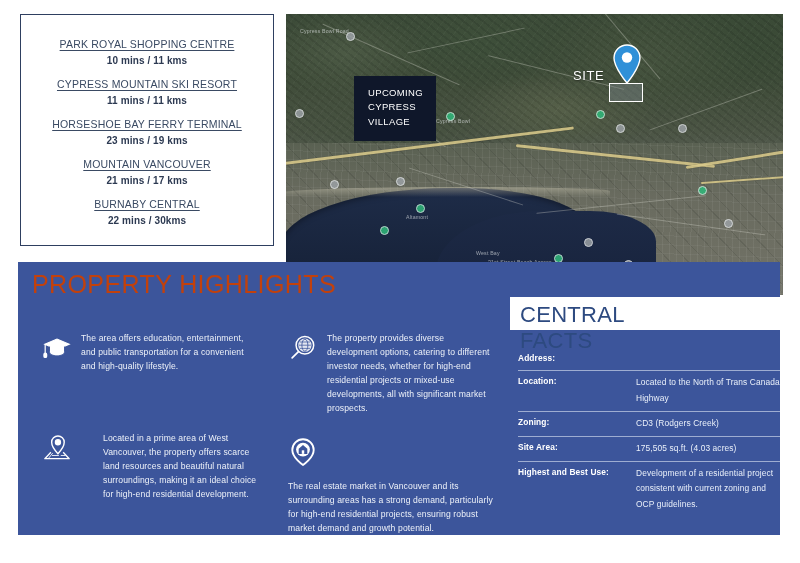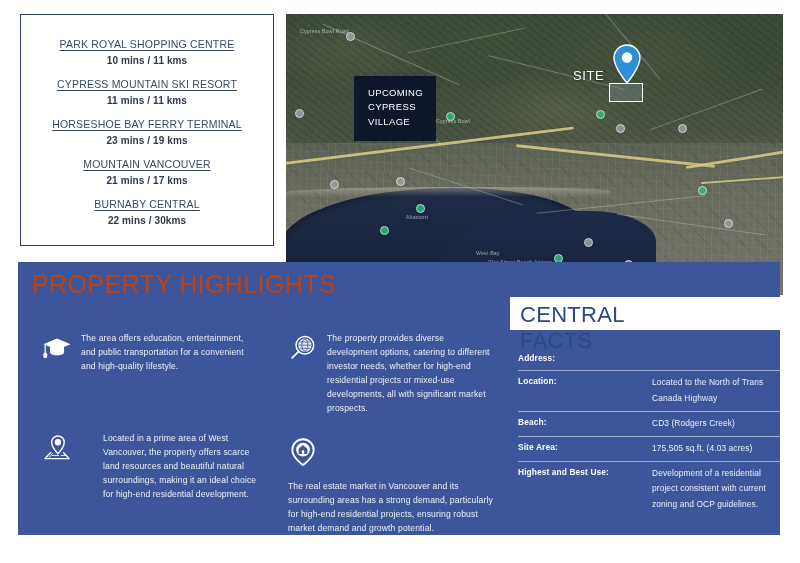--- a/index.html
+++ b/index.html
@@ -178,21 +178,21 @@
   .hl-a { left: 42px; top: 332px; }
   .hl-b { left: 288px; top: 332px; width: 205px; }
   .hl-c { left: 42px; top: 432px; gap: 31px; }
   .hl-d { left: 288px; top: 436px; width: 205px; flex-direction: column; }
 
   
   .sf-table {
     position: absolute; left: 518px; top: 348px; width: 262px;
   }
   .sf-row { display: flex; padding: 4px 0 5px 0; }
-  .sf-row + .sf-row { border-top: 1px solid rgba(220,228,242,.62); gap: 16px; }
+  .sf-row + .sf-row { border-top: 1px solid rgba(220,228,242,.62); }
   .sf-k {
     flex: 0 0 118px; color: #ffffff; font-size: 8.4px; font-weight: bold;
     letter-spacing: .1px; line-height: 1.55;
   }
   .sf-v {
     flex: 1; color: #eaf0fa; font-size: 8.4px; line-height: 1.75; letter-spacing: .1px;
   }
   .sf-row.tall .sf-v { line-height: 1.85; }
 </style>
 </head>
@@ -347,21 +347,21 @@
 
   <div class="sf-table">
     <div class="sf-row tall">
       <div class="sf-k">Address:</div>
     </div>
     <div class="sf-row tall">
       <div class="sf-k">Location:</div>
       <div class="sf-v">Located to the North of Trans Canada Highway</div>
     </div>
     <div class="sf-row">
-      <div class="sf-k">Beach:</div>
+      <div class="sf-k">Zoning:</div>
       <div class="sf-v">CD3 (Rodgers Creek)</div>
     </div>
     <div class="sf-row">
       <div class="sf-k">Site Area:</div>
       <div class="sf-v">175,505 sq.ft. (4.03 acres)</div>
     </div>
     <div class="sf-row tall">
       <div class="sf-k">Highest and Best Use:</div>
       <div class="sf-v">Development of a residential project consistent with current zoning and OCP guidelines.</div>
     </div>

